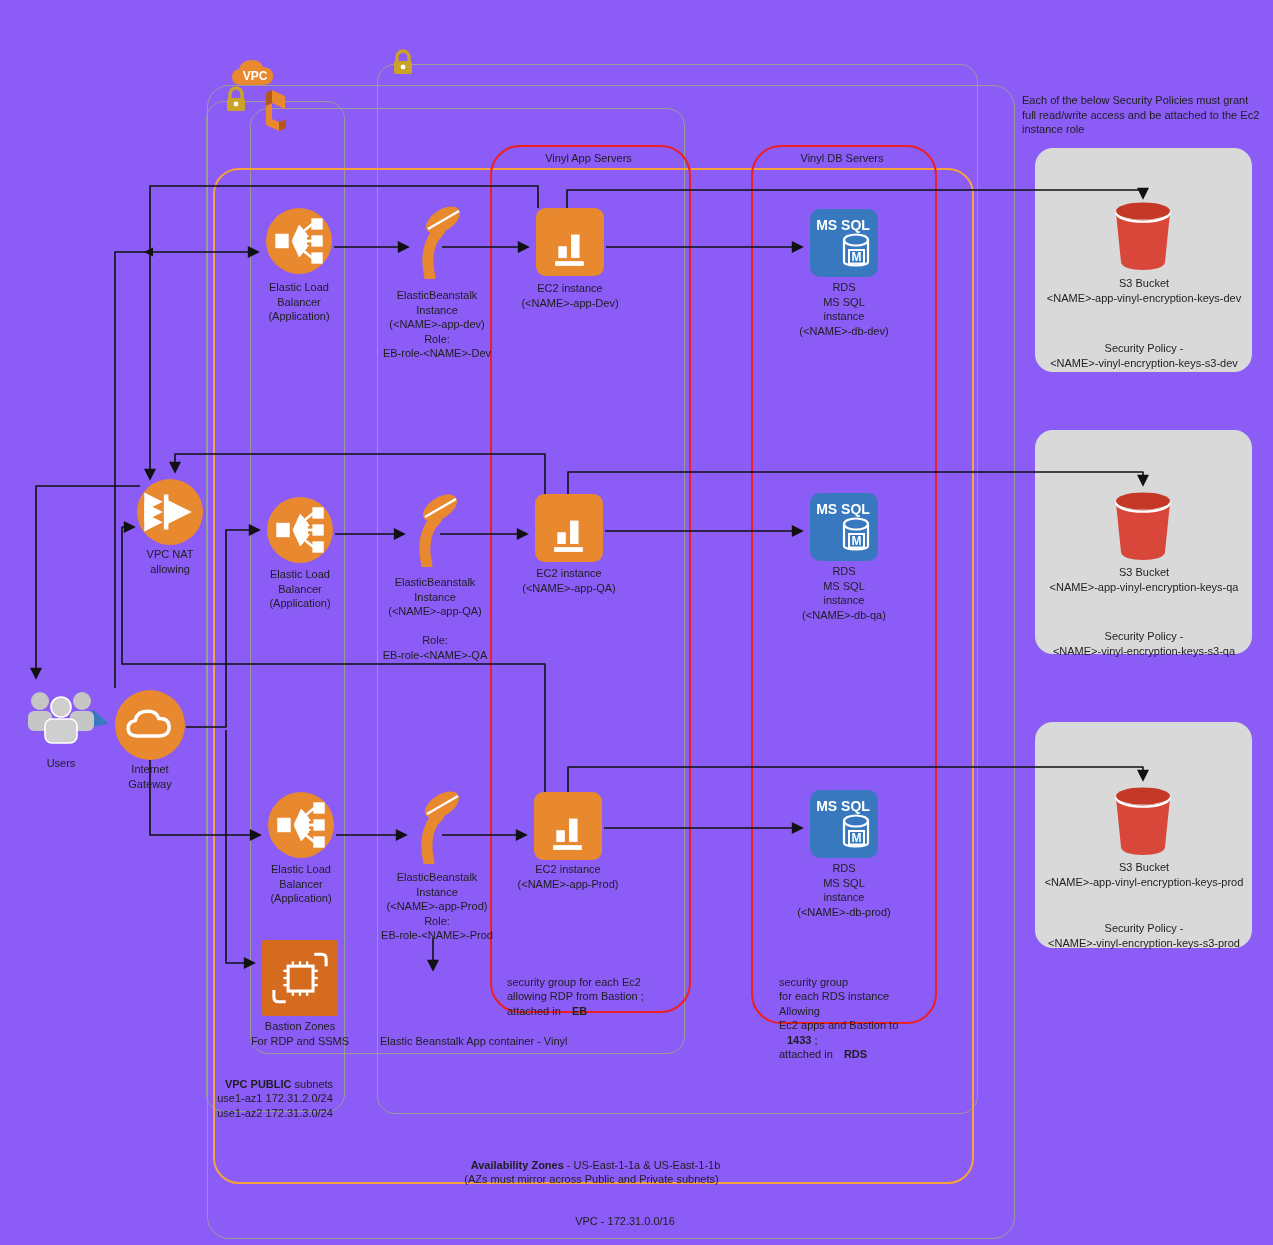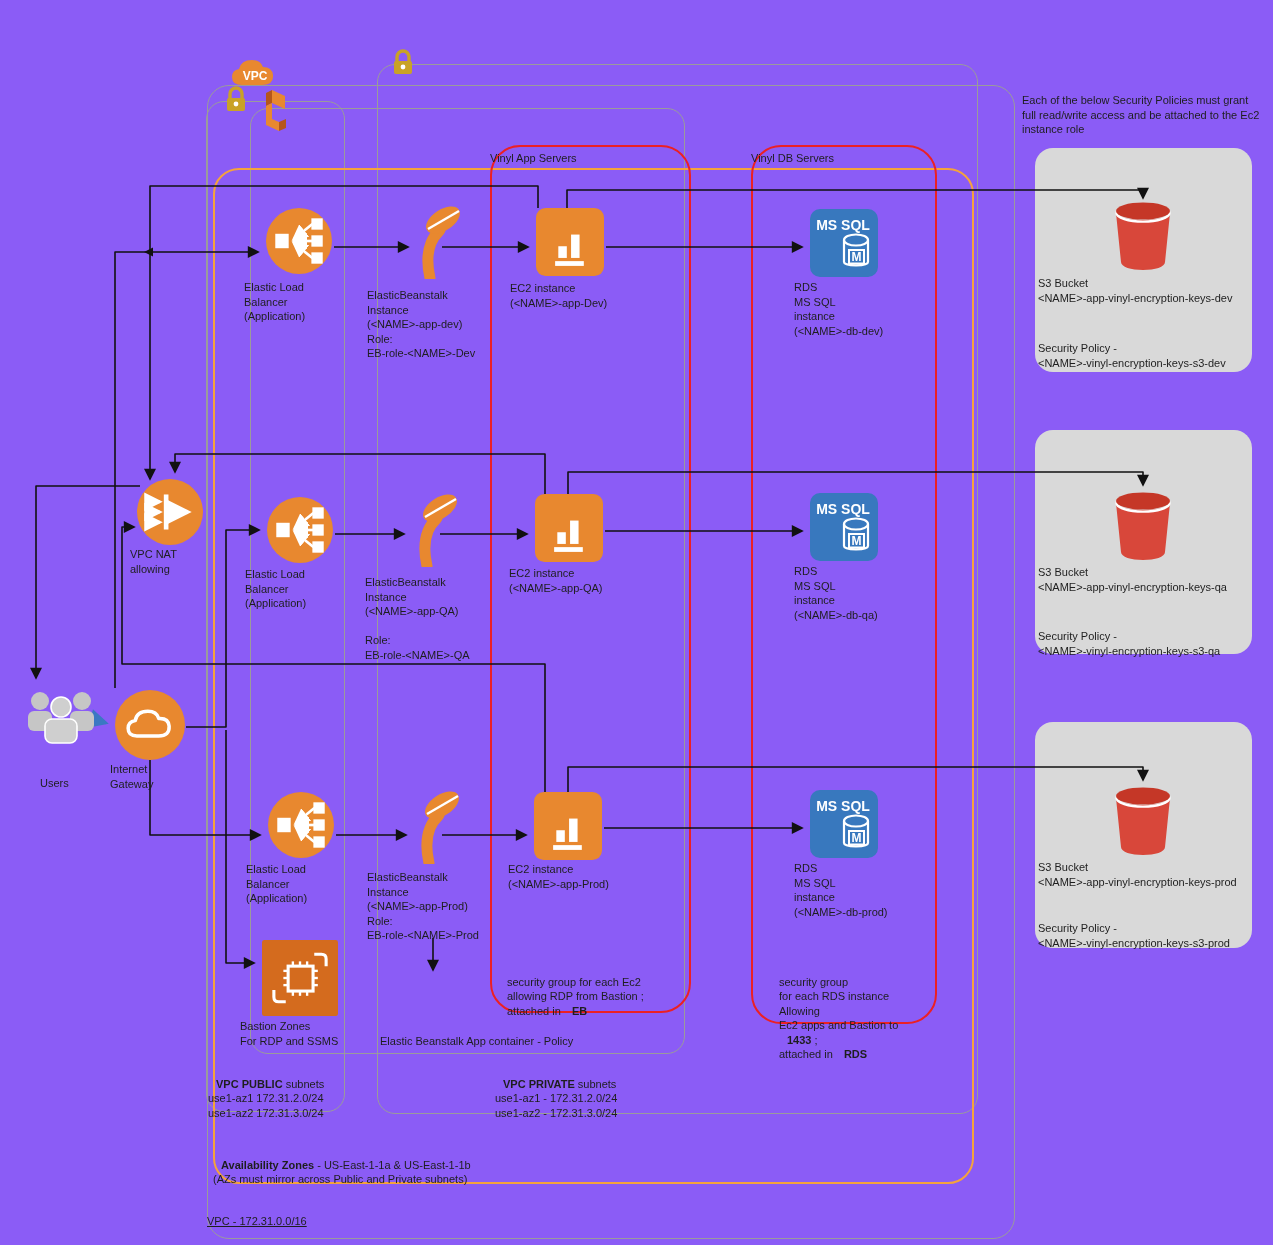--- a/index.html
+++ b/index.html
@@ -3,21 +3,21 @@
 <meta charset="utf-8">
 <style>
   html,body{margin:0;padding:0;background:#fff;}
   #canvas{position:relative;width:1273px;height:1245px;background:#8b5cf6;
           font-family:"Liberation Sans",sans-serif;color:#1e1e1e;overflow:hidden;}
   .rect{position:absolute;border:1.4px solid #9b9b9b;border-radius:18px;z-index:1;background:transparent;}
   .rect.orange{border:2px solid #F5A33C;border-radius:26px;}
   .rect.red{border:2.5px solid #EC2024;border-radius:30px;}
   .gbox{position:absolute;background:#d9d9d9;border-radius:18px;z-index:1;}
   .lbl{position:absolute;font-size:11px;line-height:1.32;white-space:pre-line;z-index:3;color:#1e1e1e;}
-  .ctr{}
+  .ctr{text-align:center;}
   .b{font-weight:bold;padding-left:8px;}
   .node{position:absolute;z-index:3;line-height:0;}
   svg.ovl{position:absolute;left:0;top:0;z-index:2;}
 </style>
 </head>
 <body>
 
 <svg style="position:absolute;width:0;height:0" aria-hidden="true">
   <defs>
     <marker id="arw" viewBox="0 0 10 10" refX="8.5" refY="5" markerWidth="8" markerHeight="7.5" orient="auto-start-reverse">
@@ -204,21 +204,21 @@
   <div class="lbl" style="left:1022px;top:93px;width:248px;">Each of the below Security Policies must grant
 full read/write access and be attached to the Ec2
 instance role</div>
 
   <div class="lbl ctr" style="left:490px;top:151px;width:197px;">Vinyl App Servers</div>
   <div class="lbl ctr" style="left:751px;top:151px;width:182px;">Vinyl DB Servers</div>
 
   <div class="node" style="left:26px;top:688px;"><svg width="70" height="66">
         <use href="#i-users"></use>
       </svg></div>
-  <div class="lbl ctr" style="left:40px;top:756px;width:70px;margin-top:20px;">Users</div>
+  <div class="lbl ctr" style="left:26px;top:756px;width:70px;">Users</div>
 
   <div class="node" style="left:115px;top:690px;"><svg width="70" height="70">
         <use href="#i-igw"></use>
       </svg></div>
   <div class="lbl ctr" style="left:110px;top:762px;width:80px;">Internet
 Gateway</div>
 
   <div class="node" style="left:137px;top:479px;"><svg width="66" height="66">
         <use href="#i-nat"></use>
       </svg></div>
@@ -351,34 +351,29 @@
 allowing RDP from Bastion ;
 attached in </span><span class="b">EB</span>
   </div>
   <div class="lbl" style="left:779px;top:960px;width:152px;">
     <span>security group
 for each RDS instance Allowing
 Ec2 apps and Bastion to </span><span class="b">1433</span><span> ;
 attached in </span><span class="b">RDS</span>
   </div>
 
-  <div class="lbl" style="left:380px;top:1034px;width:280px;">Elastic Beanstalk App container - Policy</div>
+  <div class="lbl" style="left:380px;top:1034px;width:280px;">Elastic Beanstalk App container - Vinyl</div>
 
   <div class="lbl ctr" style="left:208px;top:1062px;width:134px;">
     <span class="b">VPC  PUBLIC</span><span> subnets</span>
     <div>use1-az1 172.31.2.0/24
 use1-az2 172.31.3.0/24</div>
   </div>
 
-  <div class="lbl ctr" style="left:495px;top:1062px;width:230px;">
-    <span class="b">VPC  PRIVATE</span><span> subnets</span>
-    <div>use1-az1  - 172.31.2.0/24
-use1-az2 - 172.31.3.0/24</div>
-  </div>
 
   <div class="lbl ctr" style="left:213px;top:1143px;width:757px;">
     <span class="b">Availability Zones</span><span> - US-East-1-1a &amp; US-East-1-1b</span>
     <div>(AZs must mirror across Public and Private subnets)</div>
   </div>
 
-  <div class="lbl ctr" style="left:207px;top:1214px;width:806px;text-decoration:underline;">VPC - 172.31.0.0/16</div>
+  <div class="lbl ctr" style="left:222px;top:1214px;width:806px;">VPC - 172.31.0.0/16</div>
 
 </div>
 
 </body></html>

